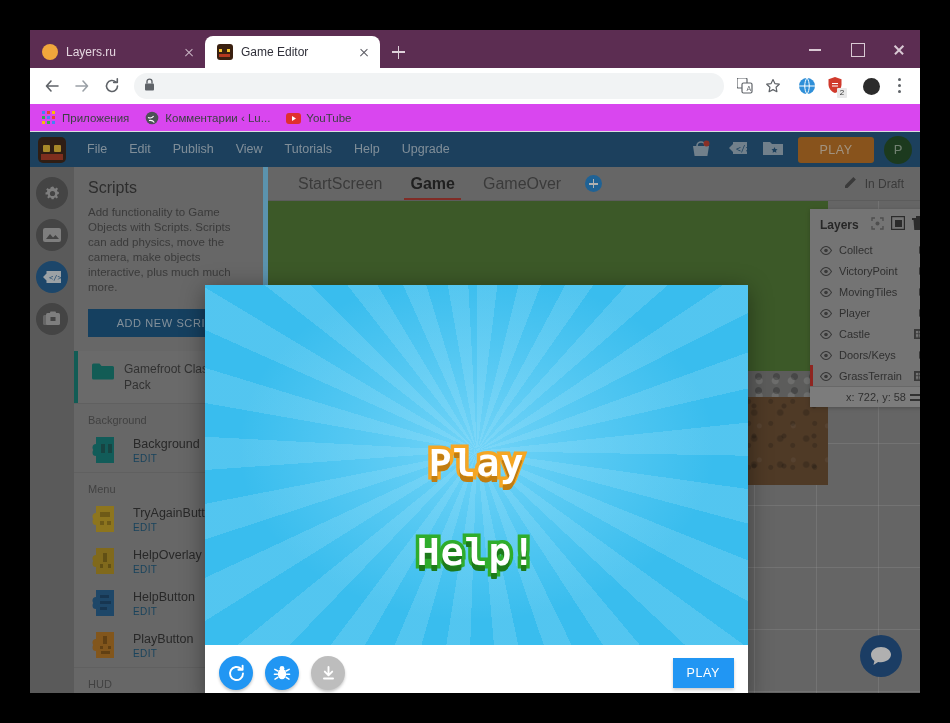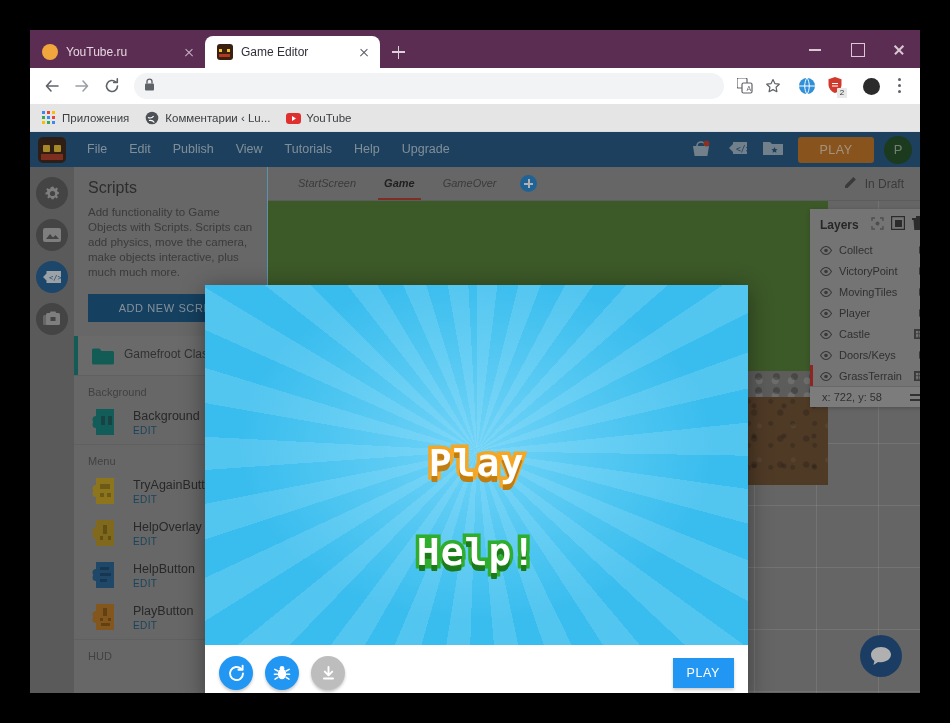--- a/index.html
+++ b/index.html
@@ -75,21 +75,21 @@
   #omnibox {
     flex: 1; height: 26px; background: #f1f3f4; border-radius: 13px;
     display: flex; align-items: center; padding: 0 10px; gap: 8px;
     margin: 0 6px; min-width: 0;
   }
   #omnibox .url { font-size: 12.5px; color: #5f6368; white-space: nowrap; }
   #omnibox .url b { color: #202124; font-weight: normal; }
   .tb-icon { width: 26px; height: 26px; position: relative; flex: none; }
   
   #bookmarks {
-    height: 28px; background: #e5e5e5; display: flex; align-items: center;
+    height: 28px; background: #d946ef; display: flex; align-items: center;
     gap: 16px; padding: 0 12px; border-bottom: 1px solid #dadce0;
   }
   .bm { display: flex; align-items: center; gap: 6px; font-size: 11.5px; color: #3c4043; }
   .bm .bmico { width: 14px; height: 14px; flex: none; position: relative; }
   #apps-grid { display: grid; grid-template-columns: repeat(3, 3px);
      grid-template-rows: repeat(3, 3px); gap: 2px; width: 13px; }
   #apps-grid i { background: #5f6368; display: block; }
   #apps-grid i:nth-child(1){background:#4285f4;} #apps-grid i:nth-child(2){background:#ea4335;}
   #apps-grid i:nth-child(3){background:#fbbc05;} #apps-grid i:nth-child(4){background:#34a853;}
   #apps-grid i:nth-child(5){background:#4285f4;} #apps-grid i:nth-child(6){background:#ea4335;}
@@ -134,21 +134,21 @@
   }
   .rail-btn {
     width: 32px; height: 32px; border-radius: 50%; background: #595959;
     position: relative; color: #b3b3b3; display:flex; align-items:center; justify-content:center;
   }
   .rail-btn.active { background: #1c5d94; color: #dfe8ef; }
   
   #scripts-panel {
     position: absolute; left: 44px; top: 0; width: 194px; bottom: 0;
     background: #8f8f8f; overflow: hidden; z-index: 3;
-    border-right: 1px solid #7dd3fc;
+    border-right: 5px solid #7dd3fc;
   }
   #scripts-head { padding: 12px 14px 0; }
   #scripts-title { font-size: 16px; color: #363636; font-weight: normal; }
   #scripts-desc {
     font-size: 11.5px; color: #4b4b4b; line-height: 15px; margin-top: 8px;
   }
   #add-script-btn {
     margin: 14px 14px 0; height: 28px; background: #125384;
     color: #b9cede; font-size: 11px; letter-spacing: .6px;
     display: flex; align-items: center; justify-content: center;
@@ -173,23 +173,22 @@
   #canvas-area {
     position: absolute; left: 238px; top: 0; right: 0; bottom: 0;
     overflow: hidden; background: #8c8c8c;
   }
   #scene-tabs {
     position: absolute; left: 0; top: 0; right: 0; height: 34px;
     background: #8e8e8e; display: flex; align-items: center;
     border-bottom: 1px solid #7e7e7e; z-index: 3; padding-left: 16px;
   }
   .scene-tab {
-    font-size: 11px; color: #4b4b4b; padding: 0 14px; line-height: 33px;
+    font-size: 16px; color: #4b4b4b; padding: 0 14px; line-height: 33px;
     position: relative;
-    font-style: italic;
   }
   .scene-tab.active { color: #222; font-weight: bold; }
   .scene-tab.active::after {
     content: ""; position: absolute; left: 8px; right: 8px; bottom: 0;
     height: 2px; background: #b5352c;
   }
   #add-scene {
     width: 17px; height: 17px; border-radius: 50%; background: #2188d6;
     margin-left: 10px; position: relative; color: #fff; flex: none;
   }
@@ -264,21 +263,21 @@
     width: 3px; background: #cc2a22;
   }
   .eye { width: 12px; height: 9px; flex: none; }
   .caret { width: 0; height: 0; border-left: 5px solid #4a4a4a;
     border-top: 4px solid transparent; border-bottom: 4px solid transparent; flex:none;}
   .tilegrid { width: 10px; height: 10px; flex: none;
     background-image: linear-gradient(to right,#4a4a4a 1px,transparent 1px),
       linear-gradient(to bottom,#4a4a4a 1px,transparent 1px);
     background-size: 3.4px 3.4px; border: 1px solid #4a4a4a; }
   #layers-foot {
-    display: flex; align-items: center; justify-content: flex-end; gap: 28px;
+    display: flex; align-items: center; justify-content: flex-end; gap: 4px;
     padding: 4px 8px; background: #b0b0b0; border-top: 1px solid #919191;
   }
   #hamburger { width: 14px; height: 9px; position: relative; }
   #hamburger::before, #hamburger::after {
     content:""; position:absolute; left:0; width:14px; height:2px; background:#3c3c3c;
   }
   #hamburger::before{top:1px;} #hamburger::after{top:6px;}
   
   #scrim { position: absolute; inset: 0; background: rgba(30,30,30,.35); z-index: 20; }
   #preview-modal {
@@ -338,21 +337,21 @@
   }
 </style>
 </head>
 <body>
 
 <div id="browser-window">
 
   <div id="tabstrip">
     <div class="tab">
       <span class="favicon" style="background:#f0a63c;border-radius:50%;"></span>
-      <span class="title">YouTube.ru</span>
+      <span class="title">Layers.ru</span>
       <span class="tabclose"></span>
     </div>
     <div class="tab active">
       <span class="favicon" style="background:#3a2010;position:relative;">
         <span style="position:absolute;left:2px;top:5px;width:3px;height:3px;background:#f2c230;"></span>
         <span style="position:absolute;left:10px;top:5px;width:3px;height:3px;background:#f2c230;"></span>
         <span style="position:absolute;left:2px;top:10px;width:11px;height:3px;background:#b3381f;"></span>
       </span>
       <span class="title">Game Editor</span>
       <span class="tabclose"></span>

